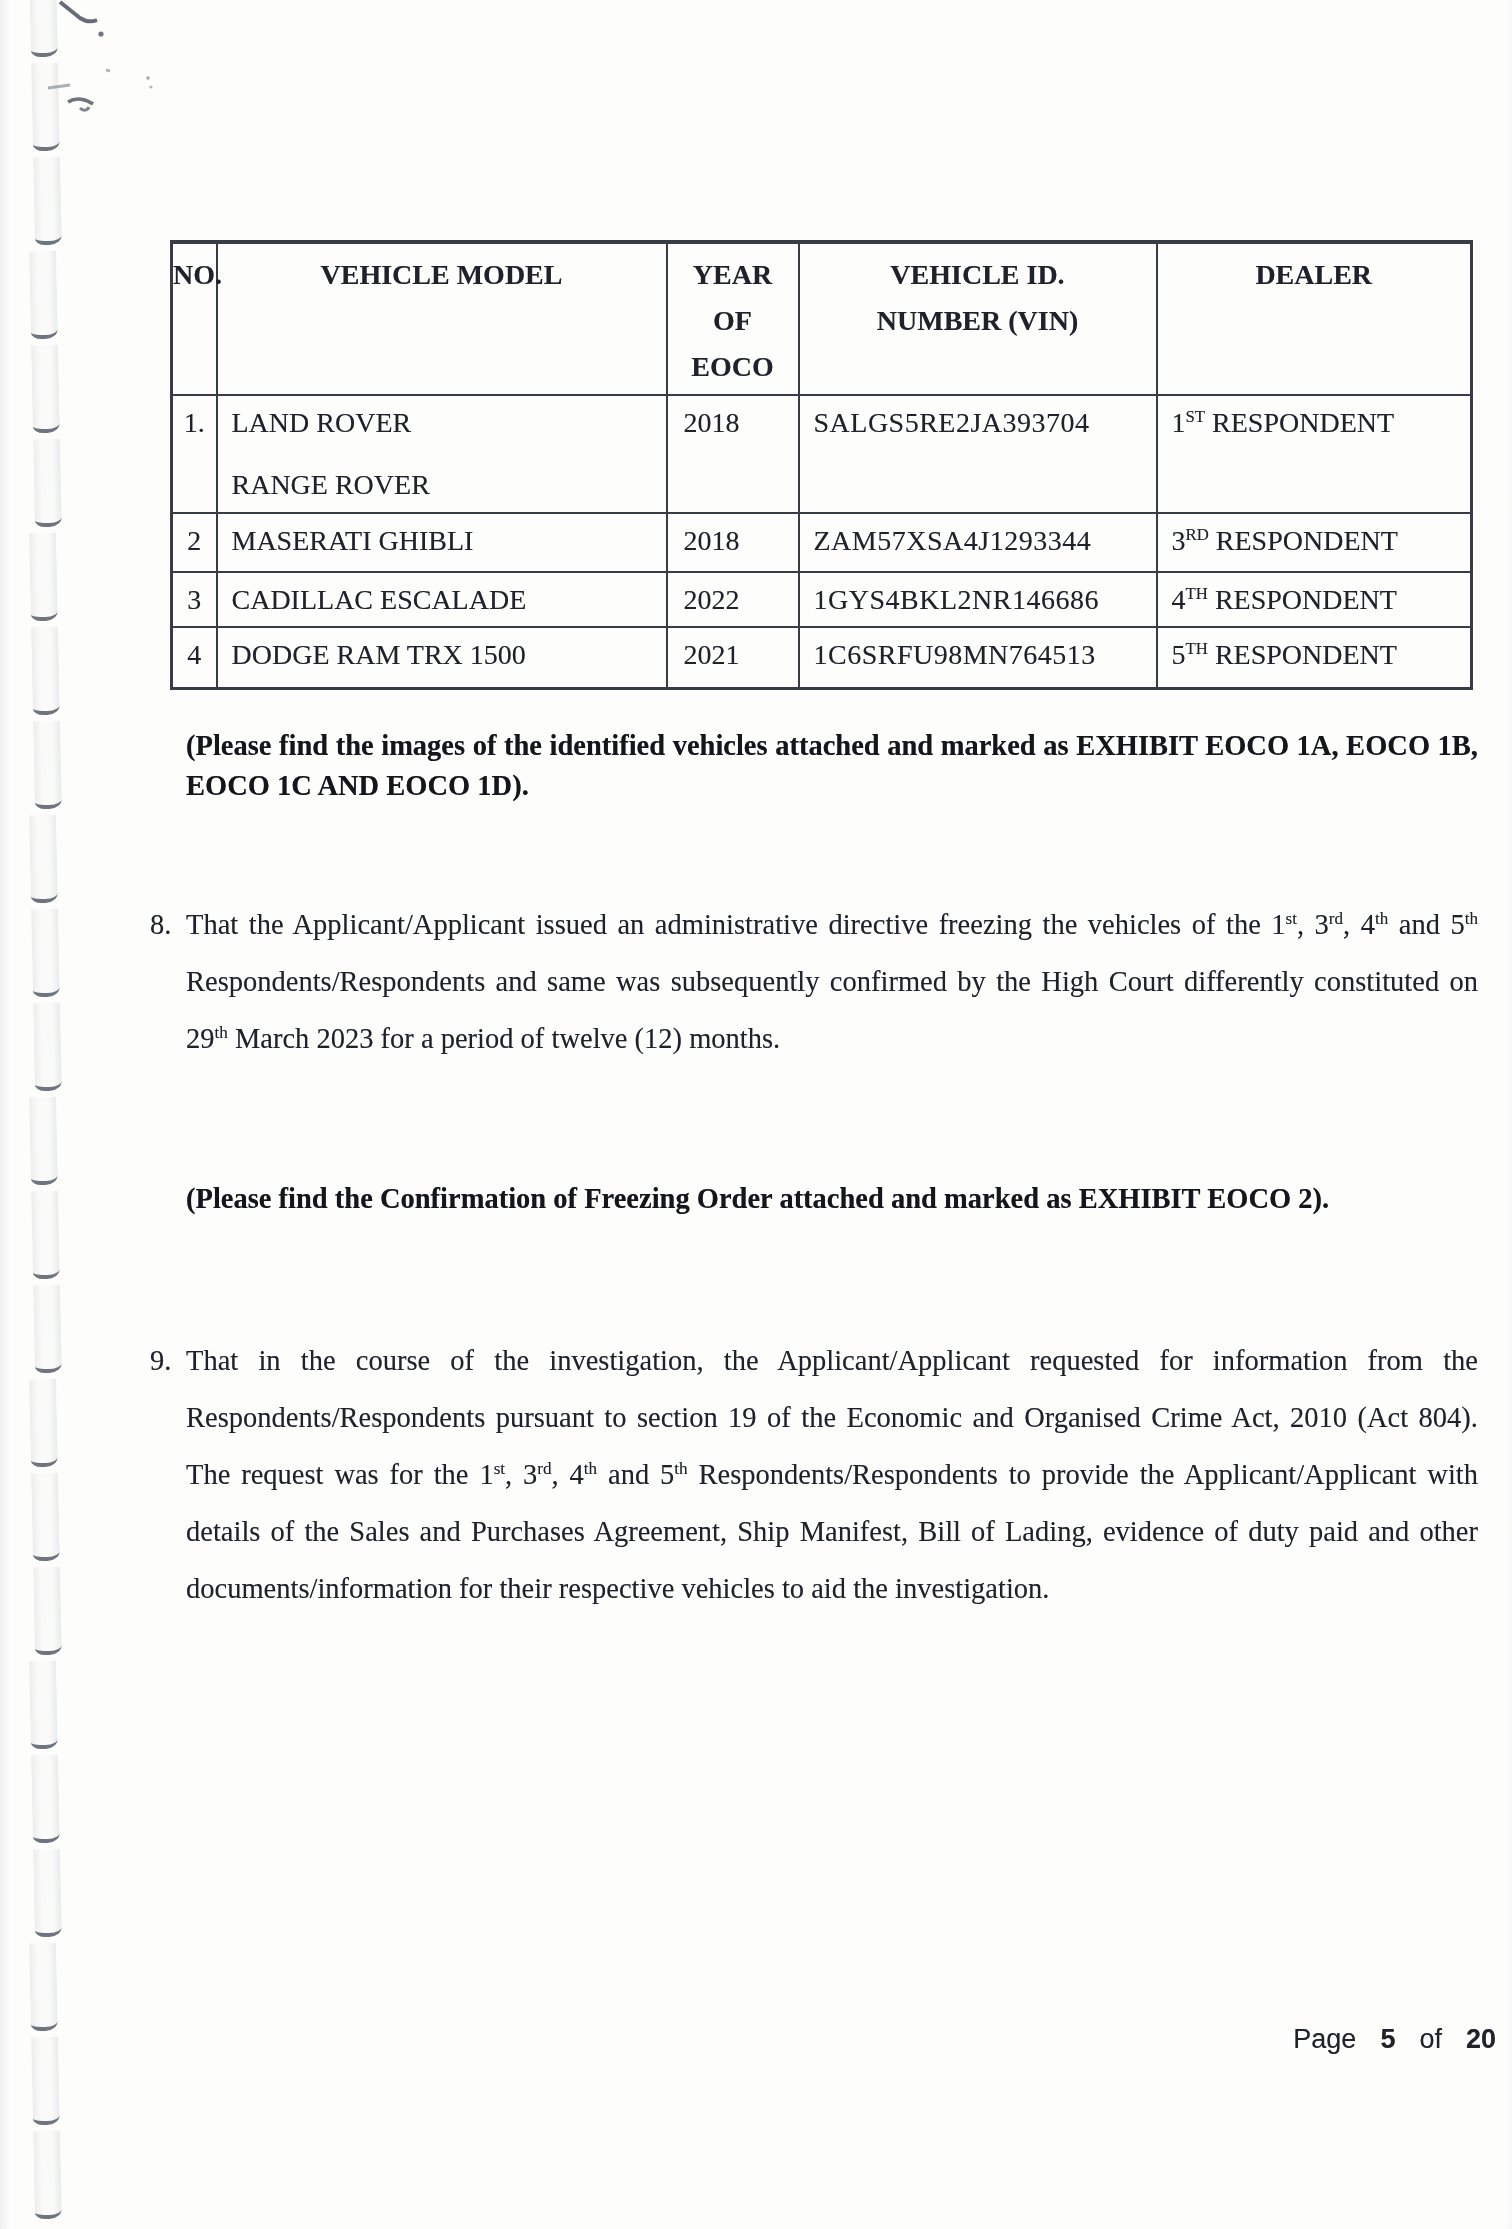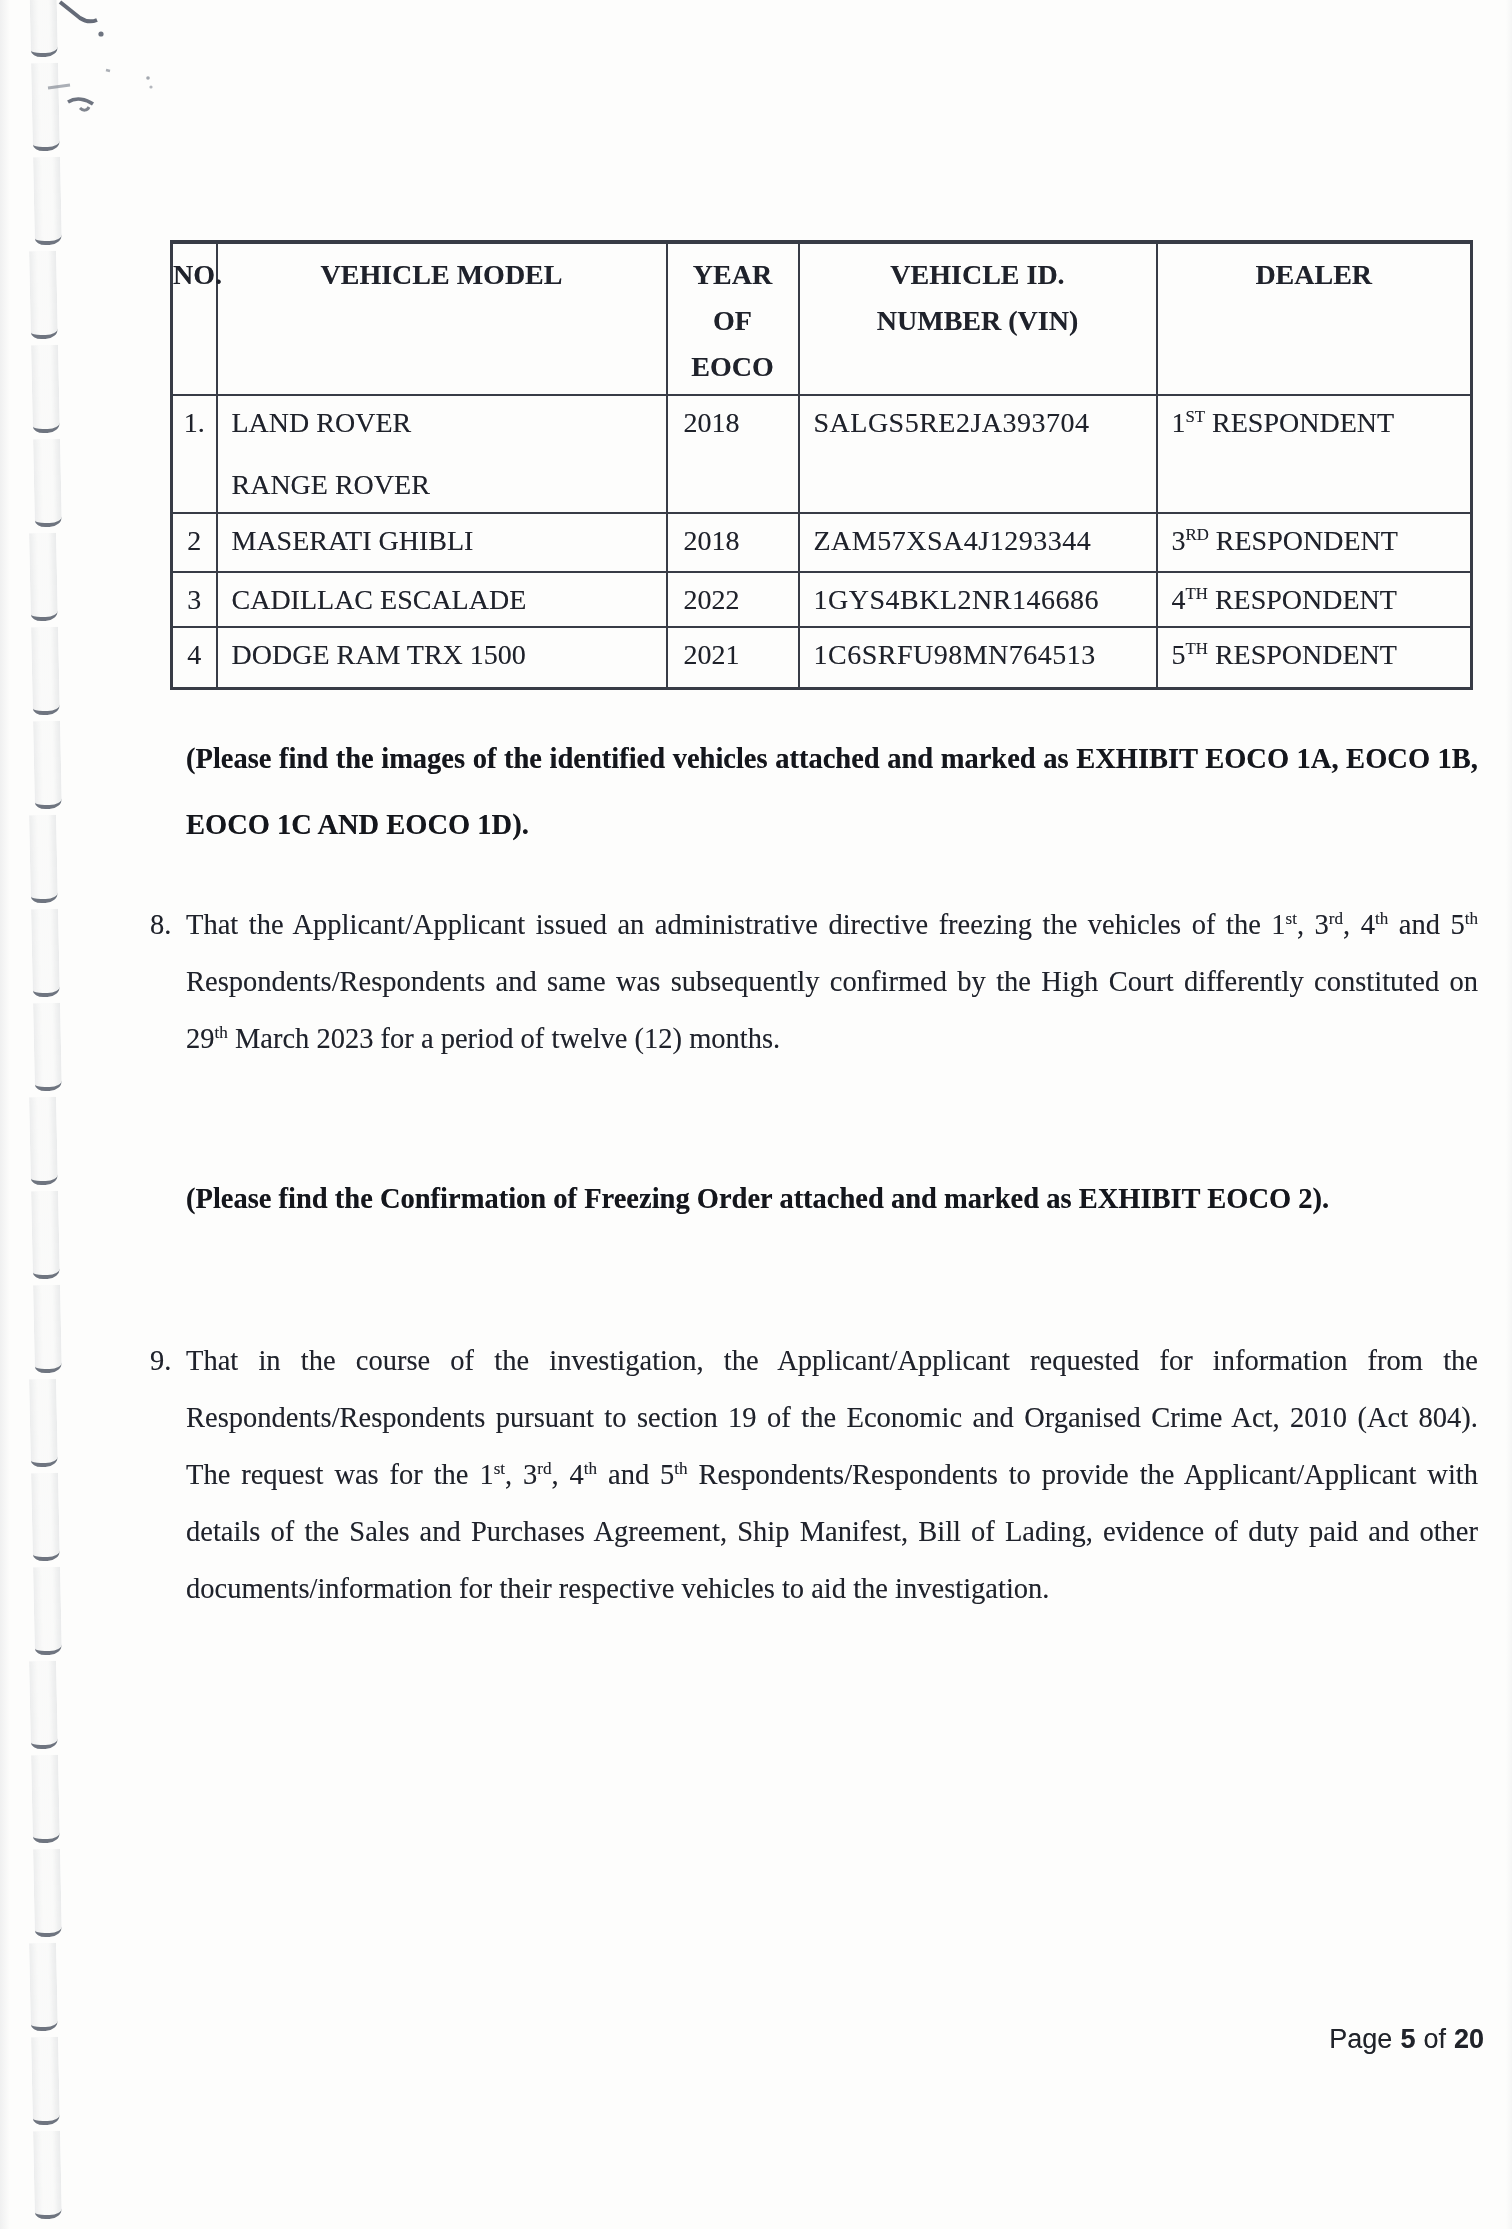--- a/index.html
+++ b/index.html
@@ -57,36 +57,36 @@
   .vehicle-table sup,.para sup,.note sup{
     font-size:.6em; vertical-align:super; line-height:0;
   }
   
   .note{
     position:absolute; left:186px; width:1292px;
     font-weight:bold; color:var(--ink-bold);
     font-size:28.5px; text-align:justify;
     text-shadow:0 0 .6px rgba(20,22,28,.5);
   }
-  .note-1{top:726px; line-height:66px;}
+  .note-1{top:726px; line-height:40px;}
   .note-2{top:1176px; line-height:45px;}
   .note-3{top:1734px; line-height:45px;}
   .para{
     position:absolute; left:150px; width:1328px;
     font-size:28.5px; line-height:57px;
     text-shadow:0 0 .6px rgba(31,34,43,.4);
   }
   .para-8{top:896px;} .para-9{top:1332px;} .para-10{top:1856px;}
   .para-num{position:absolute; left:0; top:0;}
   .para-text{margin-left:36px; text-align:justify;}
   
   .footer{
-    position:absolute; top:2024px; right:28px;
+    position:absolute; top:2024px; right:16px;
     font-family:"Liberation Sans","DejaVu Sans",sans-serif;
-    font-size:27px; color:#20232a; display:inline-flex; gap:8px;
+    font-size:27px; color:#20232a; display:inline-flex; gap:24px;
     text-shadow:0 0 .5px rgba(32,35,42,.4);
   }
   .footer .b{font-weight:bold;}
 </style>
 </head>
 <body>
 
 <div class="page">
 
   <div class="binding">

